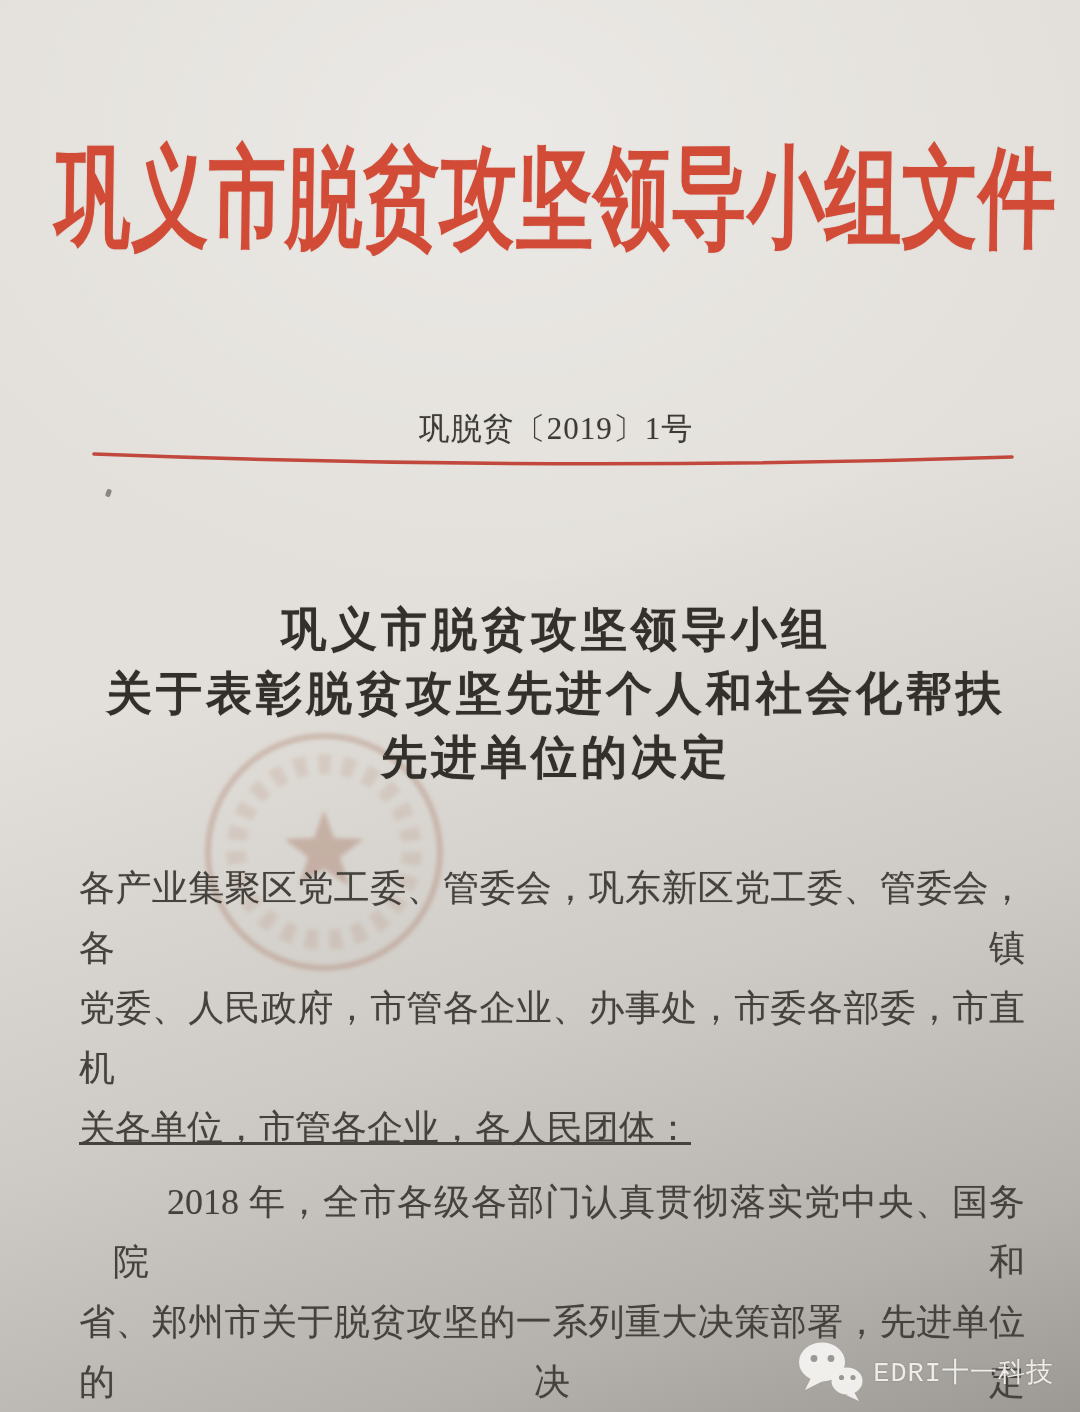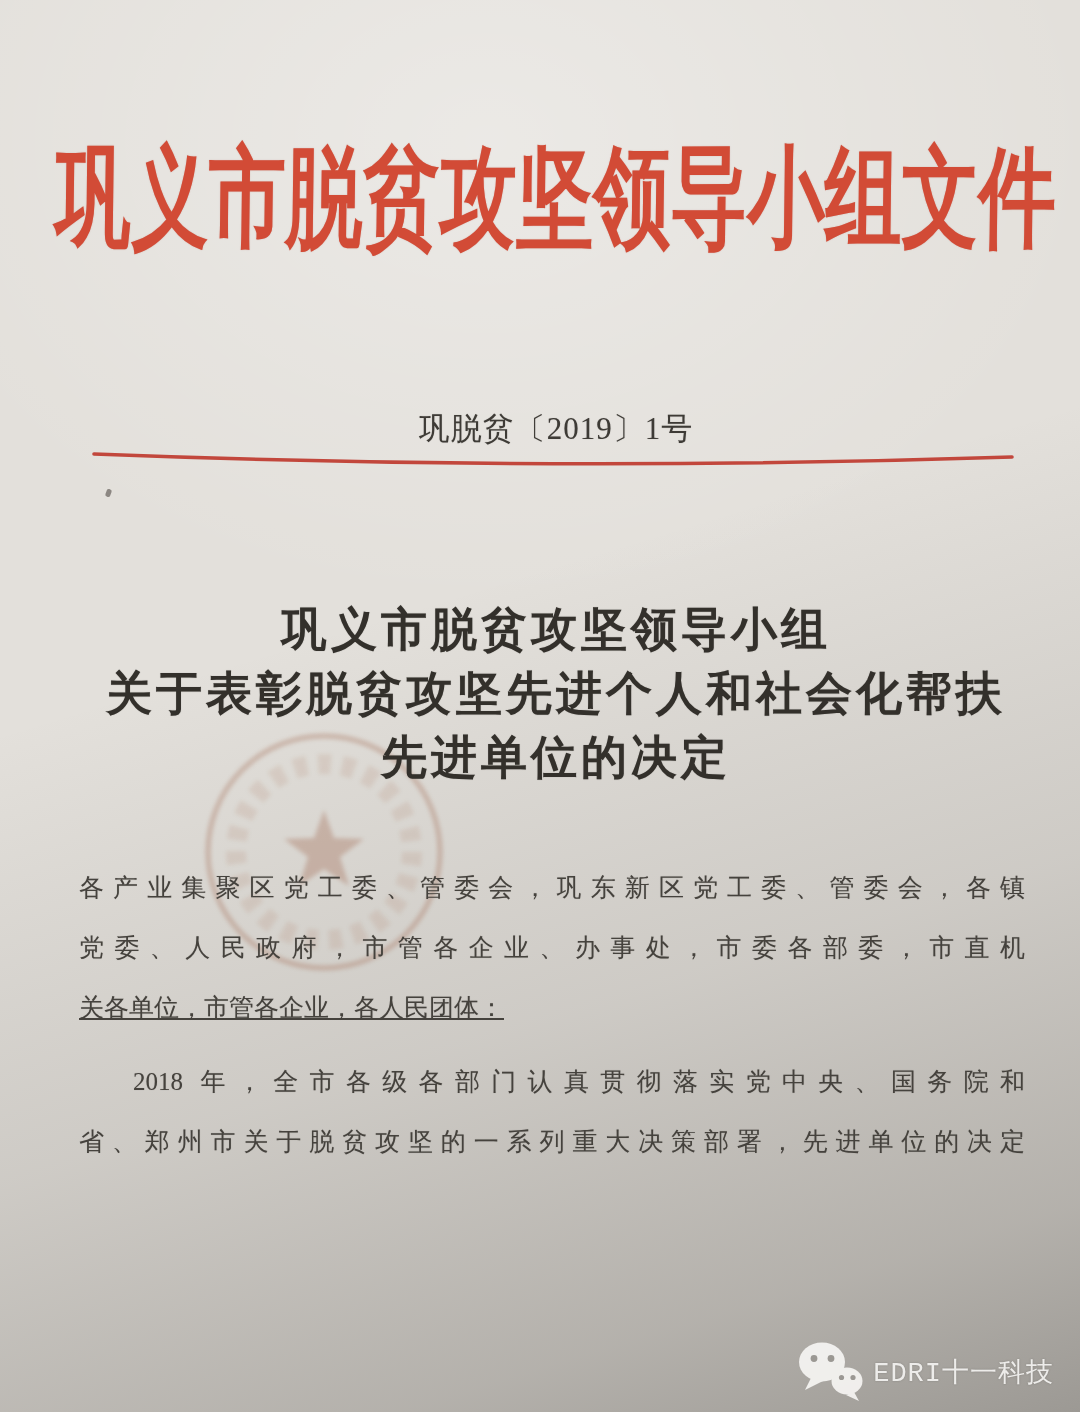--- a/index.html
+++ b/index.html
@@ -48,30 +48,30 @@
     color: #33302b;
     z-index: 2;
     text-shadow: 0 0 1px rgba(30,28,24,0.30);
   }
   .seal { position: absolute; left: 194px; top: 722px; z-index: 1; filter: blur(2.2px); opacity: 0.78; }
   .body-text {
     position: absolute;
     left: 79px;
     top: 858px;
     width: 946px;
-    font-size: 25px;
+    font-size: 36px;
     line-height: 60px;
     color: #45423d;
     z-index: 2;
     text-shadow: 0 0 1px rgba(40,38,34,0.22);
   }
   .b-line { text-align: justify; text-align-last: justify; }
   .b-line.last-left { text-align-last: left; text-decoration: underline; }
   .para2 { margin-top: 14px; }
-  .para2 .indent { text-indent: 54px; }
+  .para2 .indent { text-indent: 54px; margin-left: 34px; }
   .speck {
     position: absolute; left: 106px; top: 489px;
     width: 5px; height: 8px; border-radius: 2px;
     background: #6f6a64; opacity: .75; transform: rotate(20deg);
     z-index: 2;
   }
   .watermark {
     position: absolute;
     top: 1340px;
     right: 26px;

